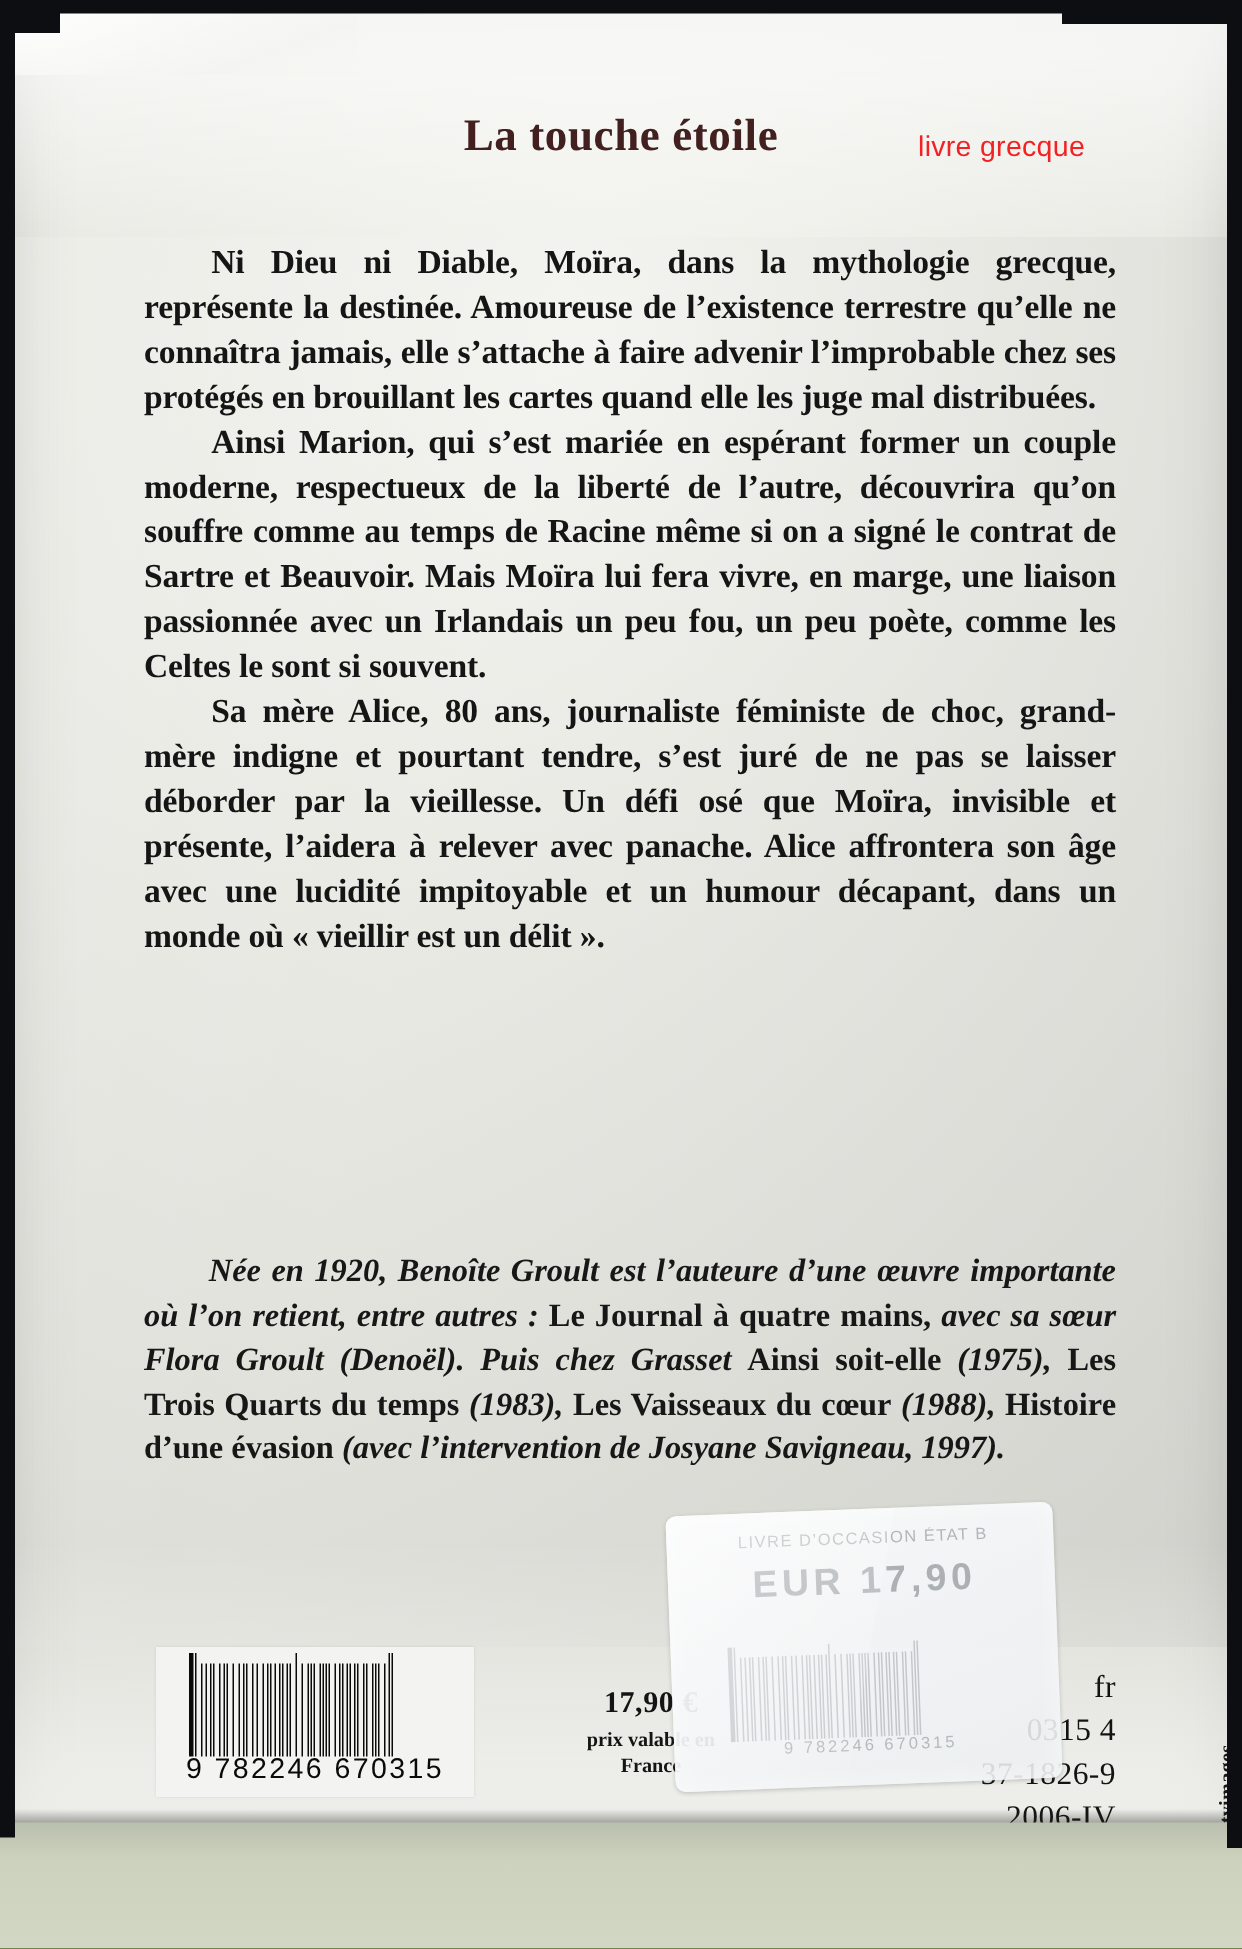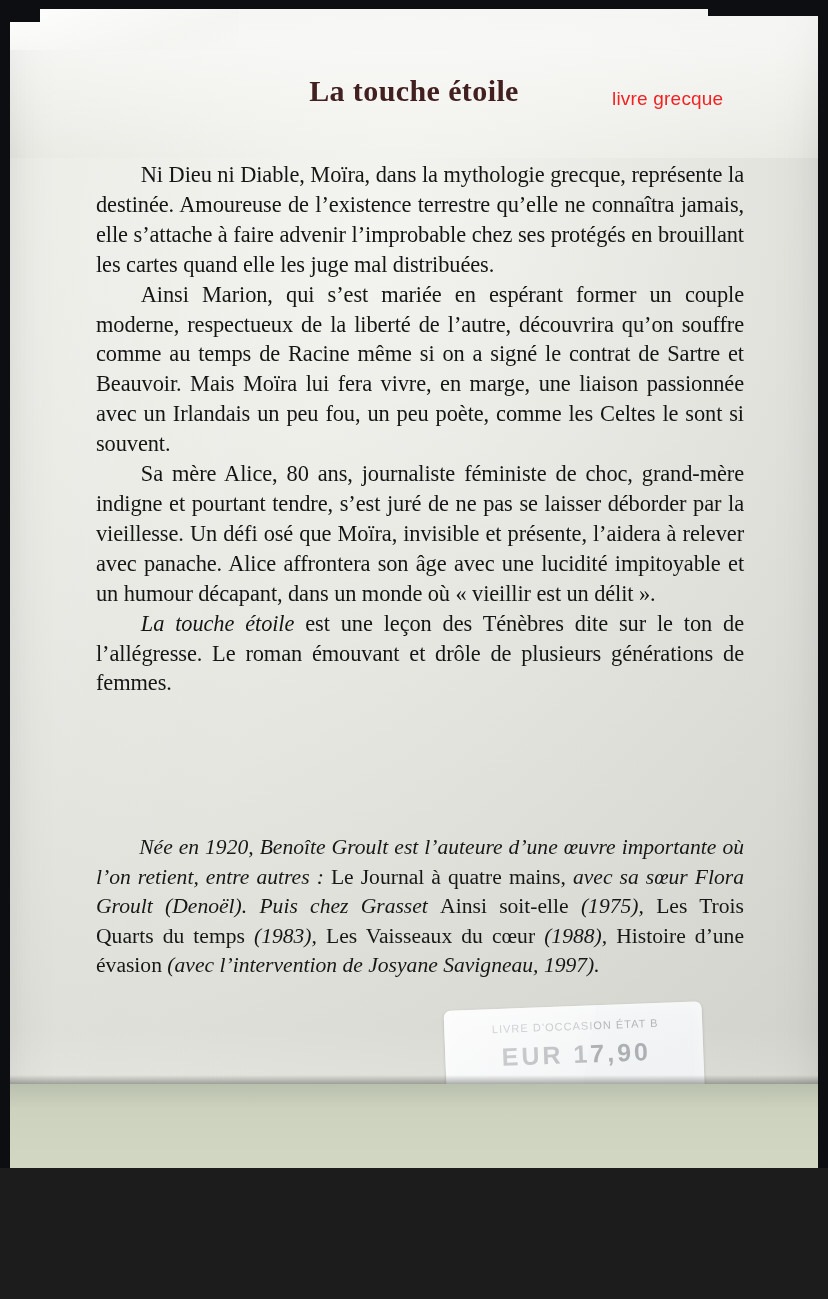--- a/index.html
+++ b/index.html
@@ -5,21 +5,21 @@
 <style>
   html, body {
     margin: 0;
     padding: 0;
     background: #1c1c1c;
   }
 
   .screenshot {
     position: relative;
     width: 828px;
-    height: 1168px;
+    height: 1299px;
     overflow: hidden;
     background: #bef264;
     font-family: "Liberation Serif", serif;
   }
 
   
   .cover {
     position: absolute;
     left: 9px;
     top: 8px;
@@ -111,40 +111,40 @@
   .blurb {
     position: absolute;
     left: 96px;
     top: 160px;
     width: 648px;
     font-family: "Liberation Serif", serif;
     font-size: 22.4px;
     line-height: 29.9px;
     color: #151515;
     text-align: justify;
-    font-weight: 400;
+    font-weight: 700;
     letter-spacing: -0.1px;
   }
   .blurb p {
     margin: 0;
     text-indent: 2.0em;
   }
   .blurb p .ital { font-style: italic; }
 
   .bio {
     position: absolute;
     left: 96px;
     top: 833px;
     width: 648px;
     font-family: "Liberation Serif", serif;
     font-size: 21.6px;
     line-height: 29.5px;
     color: #171717;
     text-align: justify;
-    font-weight: 400;
+    font-weight: 700;
   }
   .bio p { margin: 0; text-indent: 2.0em; }
   .bio .it { font-style: italic; }
 
   
   .barcode-box {
     position: absolute;
     left: 104px;
     top: 1098px;
     width: 212px;
@@ -308,21 +308,20 @@
   </div>
 
   <div class="title">La touche étoile</div>
 
   <div class="annotation">livre grecque</div>
 
   <div class="blurb">
     <p>Ni Dieu ni Diable, Moïra, dans la mythologie grecque, représente la destinée. Amoureuse de l’existence terrestre qu’elle ne connaîtra jamais, elle s’attache à faire advenir l’improbable chez ses protégés en brouillant les cartes quand elle les juge mal distribuées.</p>
     <p>Ainsi Marion, qui s’est mariée en espérant former un couple moderne, respectueux de la liberté de l’autre, découvrira qu’on souffre comme au temps de Racine même si on a signé le contrat de Sartre et Beauvoir. Mais Moïra lui fera vivre, en marge, une liaison passionnée avec un Irlandais un peu fou, un peu poète, comme les Celtes le sont si souvent.</p>
     <p>Sa mère Alice, 80 ans, journaliste féministe de choc, grand-mère indigne et pourtant tendre, s’est juré de ne pas se laisser déborder par la vieillesse. Un défi osé que Moïra, invisible et présente, l’aidera à relever avec panache. Alice affrontera son âge avec une lucidité impitoyable et un humour décapant, dans un monde où « vieillir est un délit ».</p>
-    <p><span class="ital">La touche étoile</span><span> est une leçon des Ténèbres dite sur le ton de l’allégresse. Le roman émouvant et drôle de plusieurs générations de femmes.</span></p>
   </div>
 
   <div class="bio">
     <p id="bio-paragraph"><span class="it">Née en 1920, Benoîte Groult est l’auteure d’une œuvre importante où l’on retient, entre autres : </span><span>Le Journal à quatre mains,</span><span class="it"> avec sa sœur Flora Groult (Denoël). Puis chez Grasset </span><span>Ainsi soit-elle</span><span class="it"> (1975), </span><span>Les Trois Quarts du temps</span><span class="it"> (1983), </span><span>Les Vaisseaux du cœur</span><span class="it"> (1988), </span><span>Histoire d’une évasion</span><span class="it"> (avec l’intervention de Josyane Savigneau, 1997).</span></p>
   </div>
 
   <div class="barcode-box">
     <div class="barcode-bars" id="barcode-bars">
         <i style="width: 3px; margin-right: 1px; height: 112%;"></i>
         <i style="width: 1px; margin-right: 3px; height: 112%;"></i>

